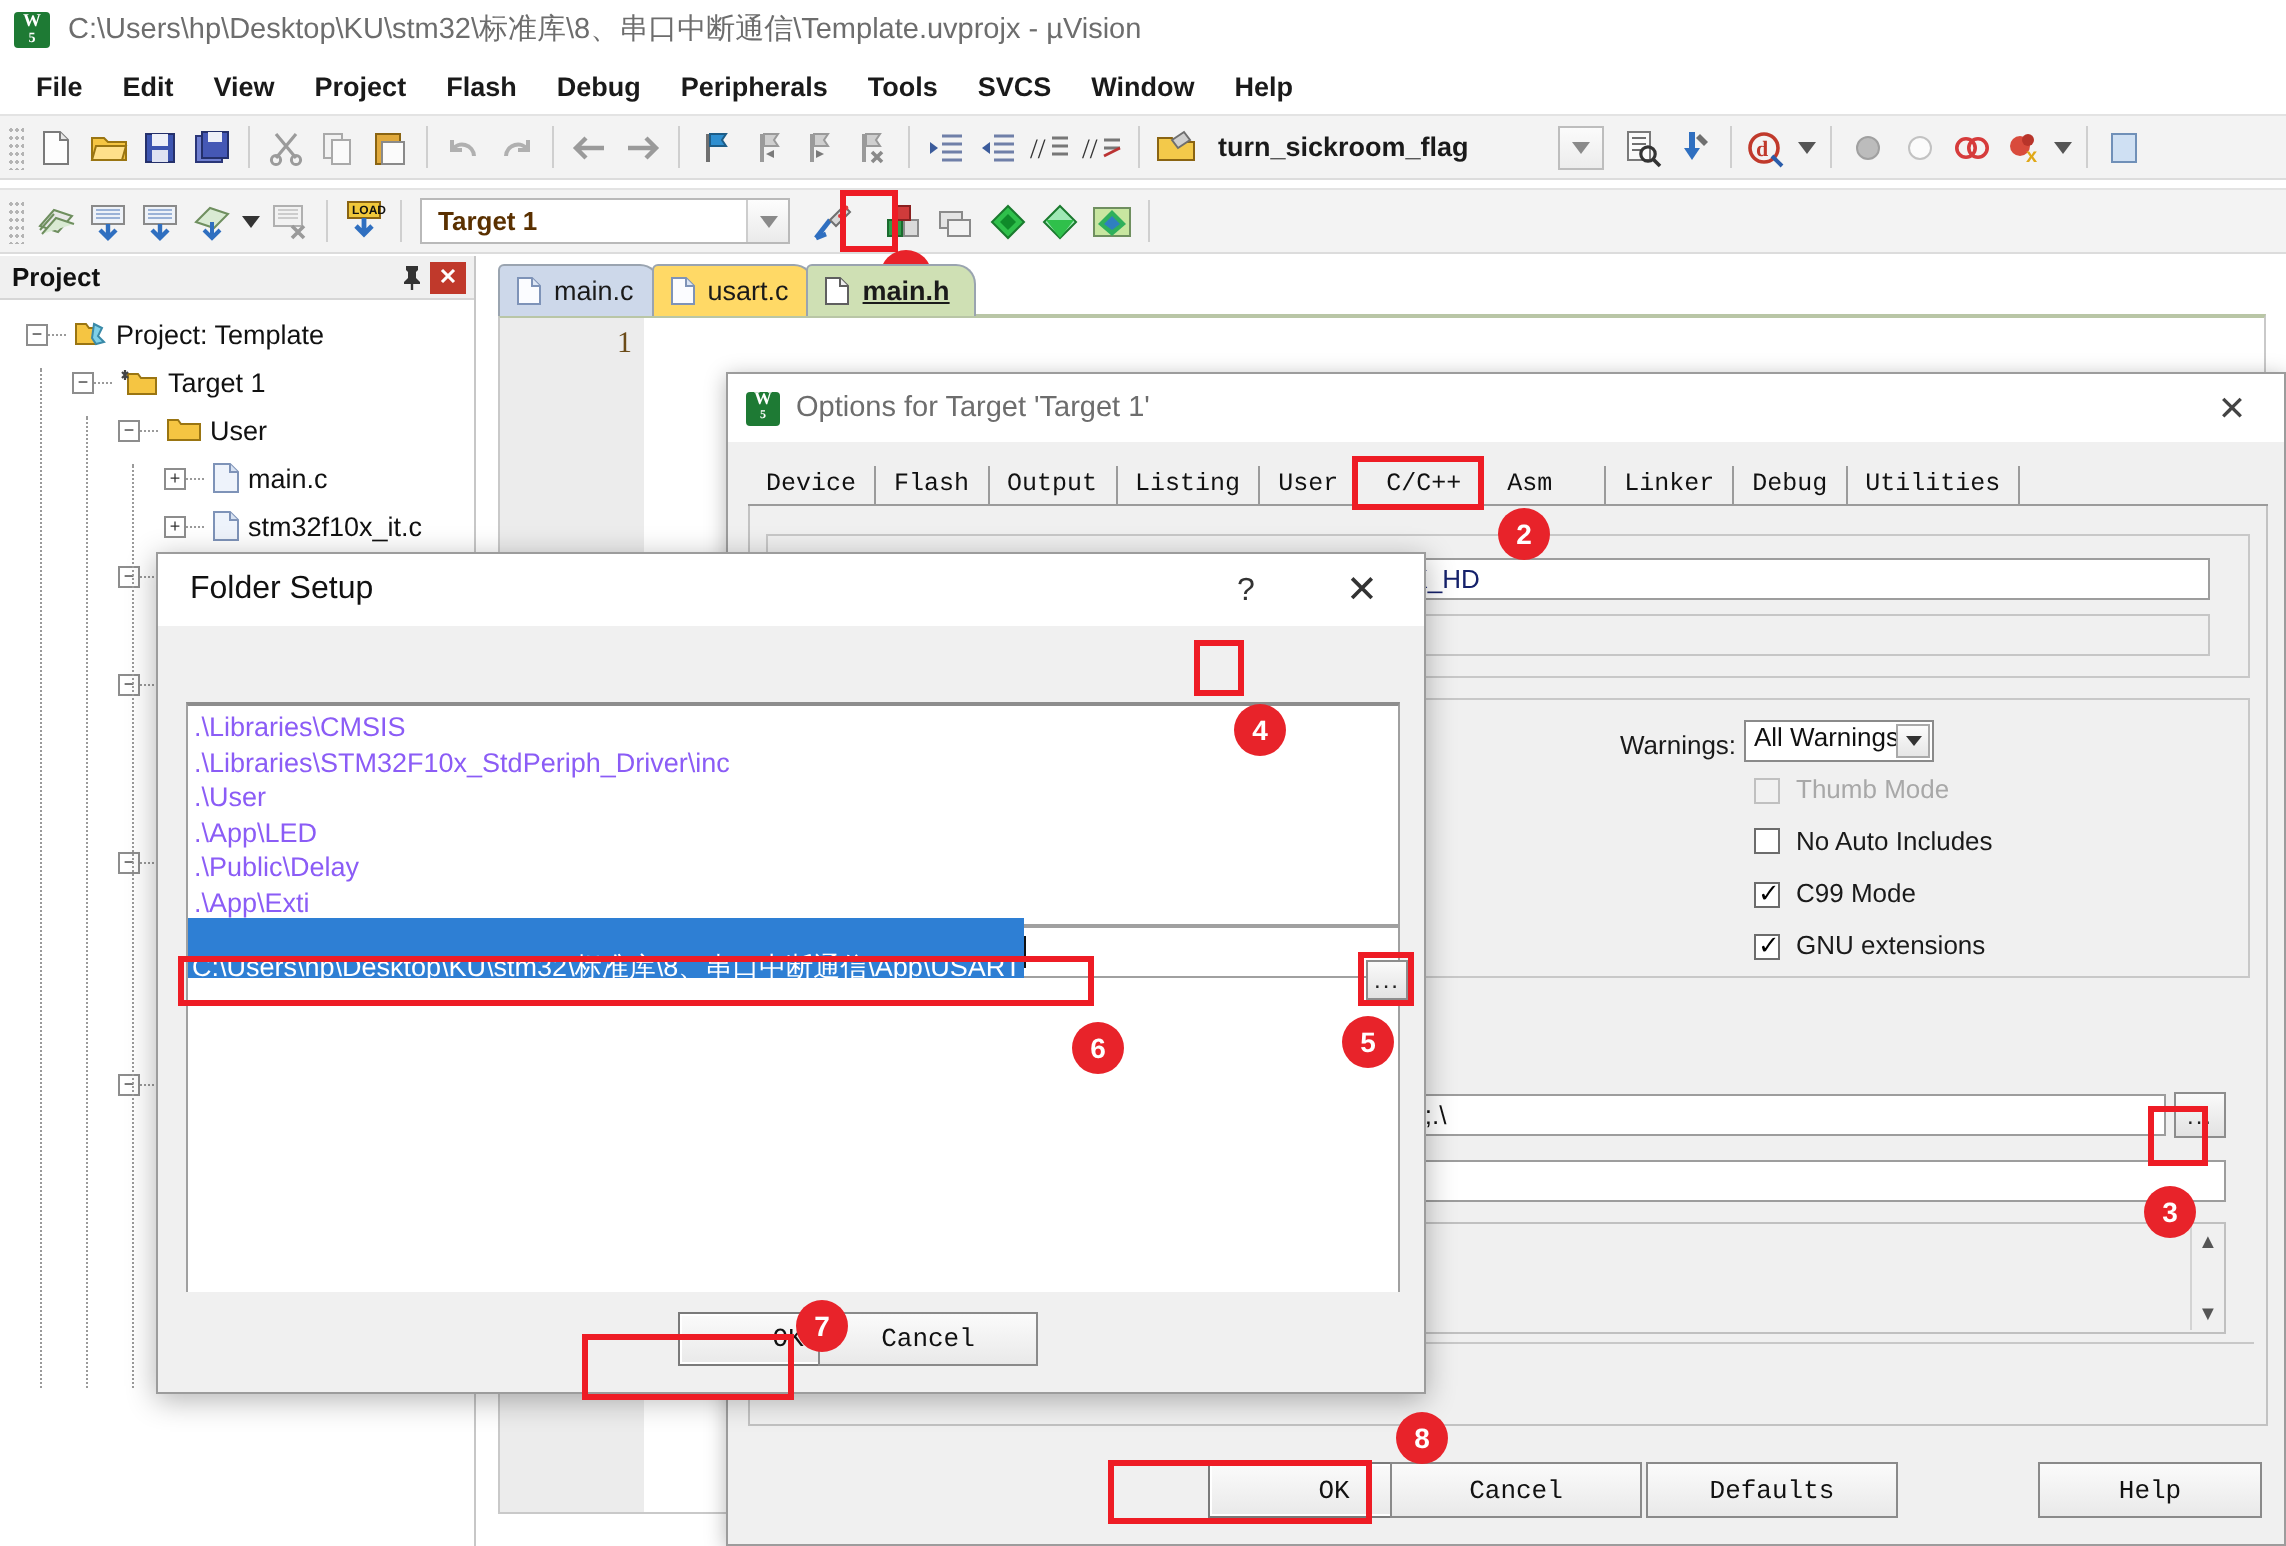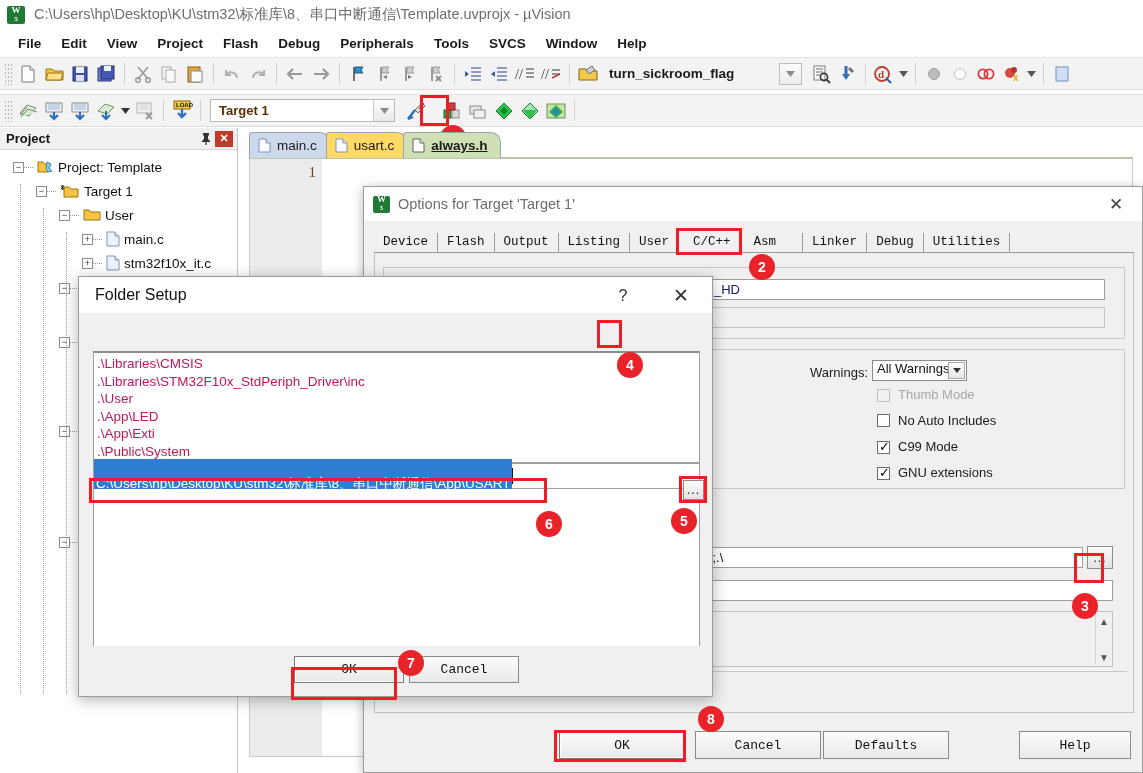--- a/index.html
+++ b/index.html
@@ -134,36 +134,36 @@
   .txtarea { position:absolute; background:#f0f0f0; border:1px solid #c0c0c0; font-size:12.5px; color:#111; padding:2px 4px; line-height:17px; overflow:hidden; white-space:nowrap;}
   .vsb { position:absolute; right:1px; top:1px; bottom:1px; width:16px; background:#f0f0f0; border-left:1px solid #d3d3d3;}
   .vsb .a { position:absolute; left:0; width:16px; height:16px; display:flex; align-items:center; justify-content:center; font-size:10px; color:#555;}
 
   .opt-footer { position:absolute; left:0; bottom:0; width:100%; height:54px; }
   .btn {
     position:absolute; background:linear-gradient(#fbfbfb,#e9e9e9); border:1px solid #8a8a8a;
     display:flex; align-items:center; justify-content:center;
     font-family:"Liberation Mono", monospace; font-size:13px; color:#111;
   }
-  .btn.def { border:1px solid #7a7a7a; box-shadow: inset 0 0 0 1px #ffffff; }
+  .btn.def { border:1px solid #7a7a7a; box-shadow: inset 0 0 0 1px #ffffff; margin-left: 45px; }
 
   
   .fs-dlg {
     position:absolute; left:78px; top:276px; width:635px; height:421px;
     background:#f0f0f0; border:1px solid #9c9c9c; box-shadow:0 3px 14px rgba(0,0,0,.30);
   }
   .fs-title { height:36px; background:#ffffff; display:flex; align-items:center; padding-left:16px;}
   .fs-title .t { font-size:16px; color:#111; }
   .fs-qm { position:absolute; right:76px; top:8px; width:26px;height:22px; display:flex;align-items:center;justify-content:center;font-size:16px;color:#333;}
   .fs-x  { position:absolute; right:16px; top:5px; width:30px;height:26px; display:flex;align-items:center;justify-content:center;font-size:19px;color:#333;}
   .fs-bar { position:absolute; left:14px; top:46px; width:607px; height:28px; background:#f0f0f0; border:1px solid #cccccc; display:flex; align-items:center;}
   .fs-bar .cap { font-size:13.5px; color:#111; padding-left:6px; flex:1;}
   .fs-tool { width:26px;height:26px; display:flex;align-items:center;justify-content:center;}
   .fs-list { position:absolute; left:14px; top:74px; width:607px; height:112px; background:#ffffff; border:1px solid #a0a0a0; border-top:2px solid #8d8d8d; padding:2px 3px; overflow:hidden;}
-  .fs-list .row { font-size:13.5px; color:#be185d; height:17.5px; line-height:17.5px; white-space:nowrap;}
+  .fs-list .row { font-size:13.5px; color:#8b5cf6; height:17.5px; line-height:17.5px; white-space:nowrap;}
   .fs-edit { position:absolute; left:14px; top:186px; width:607px; height:26px; background:#ffffff; border:1px solid #a0a0a0; display:flex; align-items:center; }
   .fs-edit .sel { background:#2e7fd4; color:#ffffff; font-size:13.5px; padding:16px 1px 1px 2px; white-space:nowrap;}
   .fs-edit .caret { width:1px; height:16px; background:#111; }
   .fs-blank { position:absolute; left:14px; top:212px; width:607px; height:176px; background:#ffffff; border:1px solid #a0a0a0; border-top:none;}
   .fs-foot { position:absolute; left:0; bottom:0; width:100%; height:50px; background:#f0f0f0;}
 
   
   .rbox { position:absolute; border:3px solid #ee1c25; pointer-events:none; }
   .badge {
     position:absolute; width:26px; height:26px; border-radius:50%; background:#e8232a;
@@ -691,21 +691,21 @@
         </span>
         <span class="lbl">usart.c</span>
       </div>
       <div class="etab usarth">
         <span class="doc-ic">
           <svg width="13" height="15" viewBox="0 0 13 15">
               <path d="M1 1h7l4 4v9H1z" fill="#ffffff" stroke="#5f5f5f"></path>
               <path d="M8 1v4h4" fill="#ededed" stroke="#5f5f5f"></path>
             </svg>
         </span>
-        <span class="lbl">always.h</span>
+        <span class="lbl">main.h</span>
       </div>
     </div>
 
     <div class="code-area">
       <div class="code-scroll"></div>
       <div class="gutter">
         <div class="lineno">1</div>
       </div>
     </div>
   </div>
@@ -804,20 +804,21 @@
       <span class="fs-qm">?</span>
       <span class="fs-x">✕</span>
     </div>
 
 
     <div class="fs-list">
       <div class="row">.\Libraries\CMSIS</div>
       <div class="row">.\Libraries\STM32F10x_StdPeriph_Driver\inc</div>
       <div class="row">.\User</div>
       <div class="row">.\App\LED</div>
+      <div class="row">.\Public\Delay</div>
       <div class="row">.\App\Exti</div>
       <div class="row">.\Public\System</div>
 
     </div>
 
     <div class="fs-edit">
       <span class="sel">C:\Users\hp\Desktop\KU\stm32\标准库\8、串口中断通信\App\USART</span>
       <span class="caret"></span>
     </div>
     <div class="fs-blank"></div>

